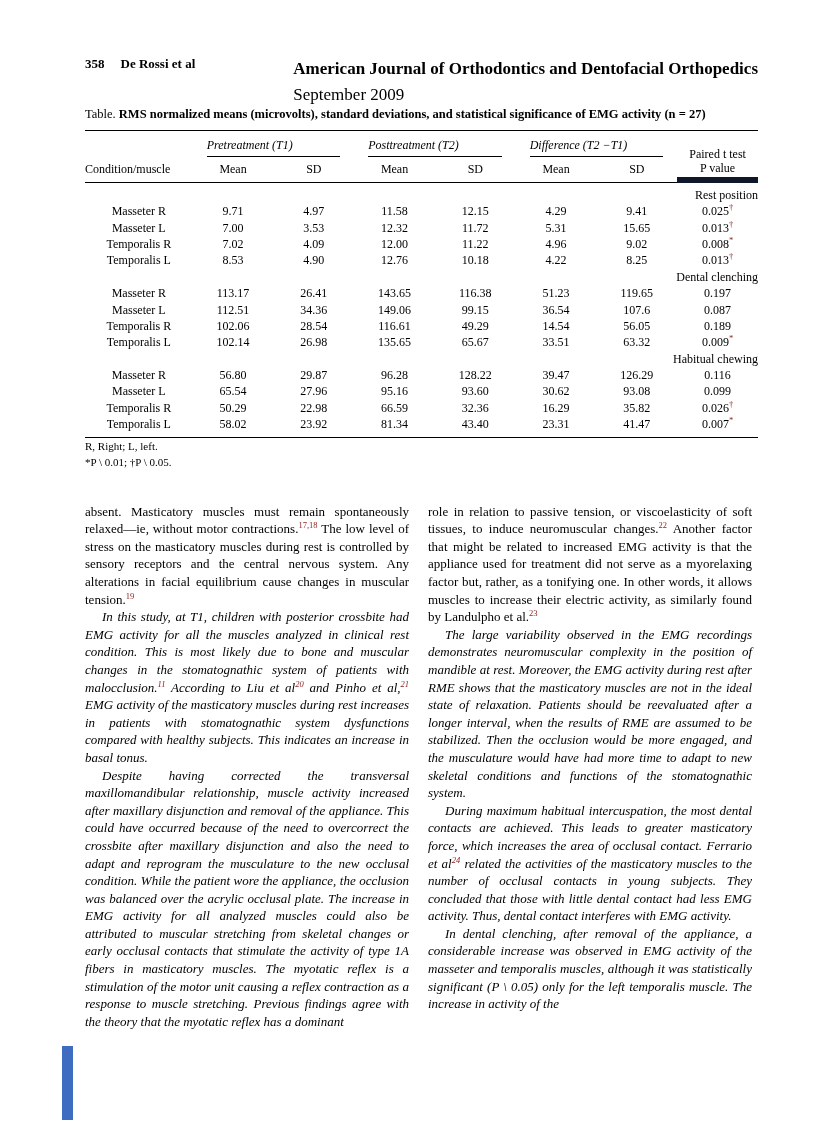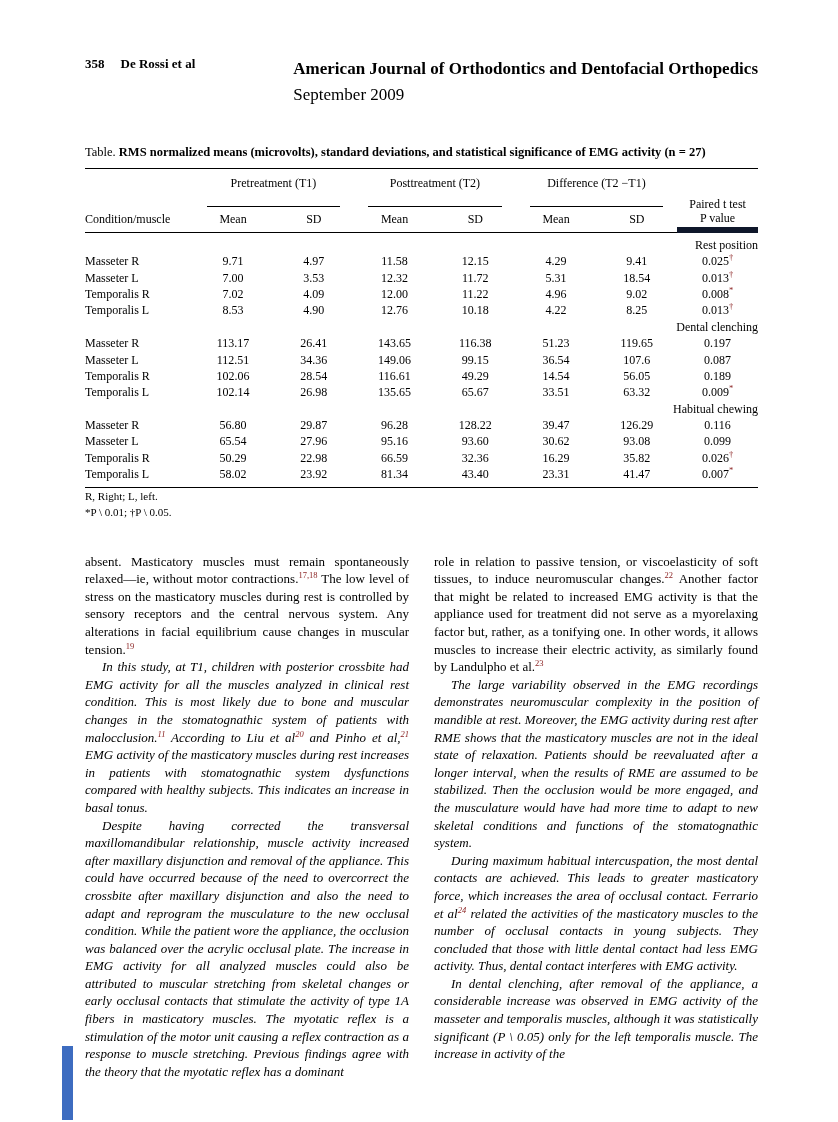--- a/index.html
+++ b/index.html
@@ -14,44 +14,44 @@
   .page { padding: 56px 80px 0 85px; }
 
   
   .page-header { display: flex; justify-content: space-between; align-items: flex-start; }
   .header-left { font-size: 13px; font-weight: bold; }
   .header-left .pageno { margin-right: 16px; }
   .header-right { text-align: left; font-size: 17px; line-height: 1.5; }
   .header-right .journal { font-weight: bold; }
 
   
-  .table-caption { margin-top: 38px; font-size: 12.5px; }
+  .table-caption { font-size: 12.5px; }
   .table-caption .cap-label { font-weight: normal; }
   .table-caption .cap-text { font-weight: bold; }
 
   
   table.emg { width: 100%; margin-top: 8px; border-collapse: separate; border-spacing: 0;
     border-top: 1.6px solid #000; border-bottom: 1.6px solid #000; font-size: 12px; }
   table.emg th, table.emg td { font-weight: normal; padding: 1px 0; line-height: 1.2; }
   tr.grprow th { padding-top: 7px; vertical-align: bottom; }
-  .grpinner { border-bottom: 1px solid #000; padding-bottom: 16px; margin: 0 14px; text-align: center; }
+  .grpinner { border-bottom: 1px solid #000; padding-bottom: 4px; margin: 0 14px; text-align: left; font-style: italic; }
   th.paired { text-align: center; vertical-align: middle; border-bottom: 6px solid #0f172a; line-height: 1.35; padding-top: 6px; }
   tr.subrow th { border-bottom: 1px solid #000; padding: 4px 0 5px; text-align: center; }
   tr.subrow th.cond { text-align: left; vertical-align: bottom; }
-  td.muscle { padding-left: 15px; text-align: left; }
+  td.muscle { padding-left: 15px; text-align: center; }
   td.gname { padding-left: 0; padding-top: 2px; text-align: right; }
   td.num { text-align: center; }
   tbody tr:first-child td { padding-top: 5px; }
   tbody tr:last-child td { padding-bottom: 5px; }
 
   
   .footnotes { font-size: 11px; margin-top: 0; line-height: 1.5; }
 
   
-  .columns { display: flex; gap: 25px; margin-top: 32px; }
+  .columns { display: flex; gap: 19px; margin-top: 32px; }
   .col { width: 324px; font-size: 13px; line-height: 17.6px; text-align: justify; }
   .col p { margin: 0; }
   .col p.indent { text-indent: 17px; font-style: italic; }
   sup.ref { color: var(--ref-color, #8b2323); font-size: 8.5px; line-height: 0; }
 
   
   .blue-marker { position: absolute; left: 62px; top: 1046px; width: 11px; height: 74px;
     background: var(--marker-color, #3d6cc0); }
 </style>
 </head>
@@ -126,21 +126,21 @@
           <td class="num">9.41</td>
           <td class="num">0.025<sup class="ref">†</sup></td>
         </tr>
         <tr>
           <td class="muscle">Masseter L</td>
           <td class="num">7.00</td>
           <td class="num">3.53</td>
           <td class="num">12.32</td>
           <td class="num">11.72</td>
           <td class="num">5.31</td>
-          <td class="num">18.54</td>
+          <td class="num">15.65</td>
           <td class="num">0.013<sup class="ref">†</sup></td>
         </tr>
         <tr>
           <td class="muscle">Temporalis R</td>
           <td class="num">7.02</td>
           <td class="num">4.09</td>
           <td class="num">12.00</td>
           <td class="num">11.22</td>
           <td class="num">4.96</td>
           <td class="num">9.02</td>

